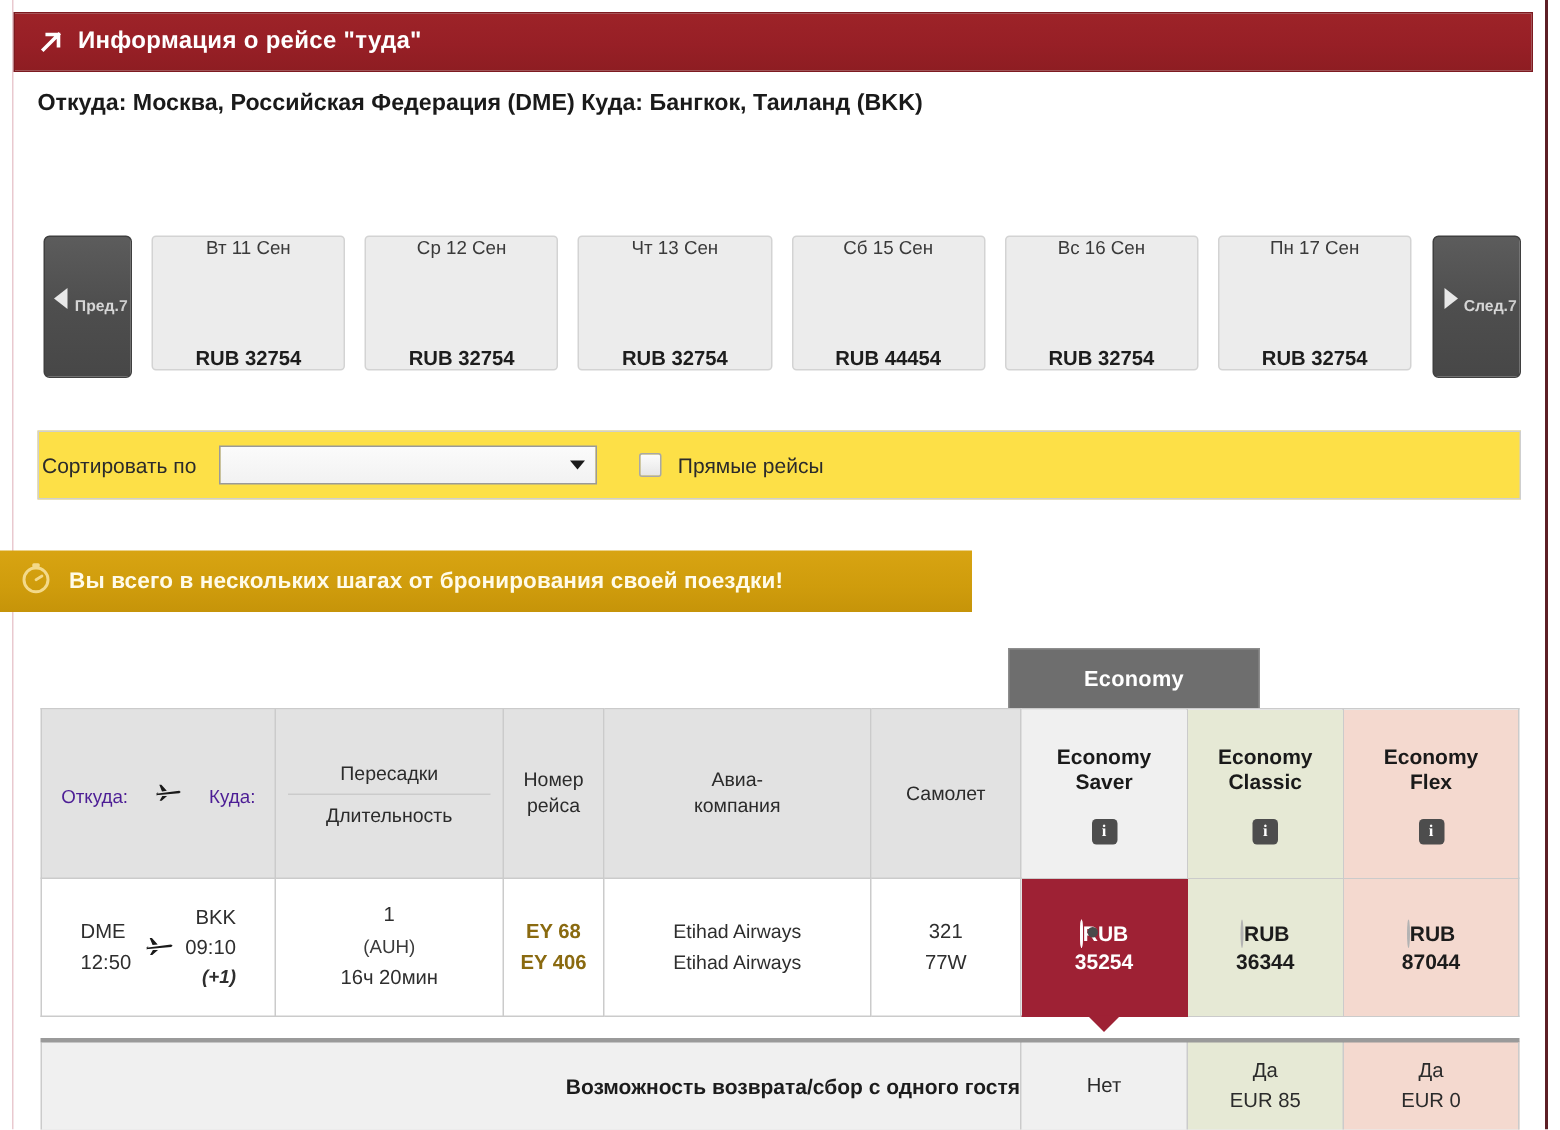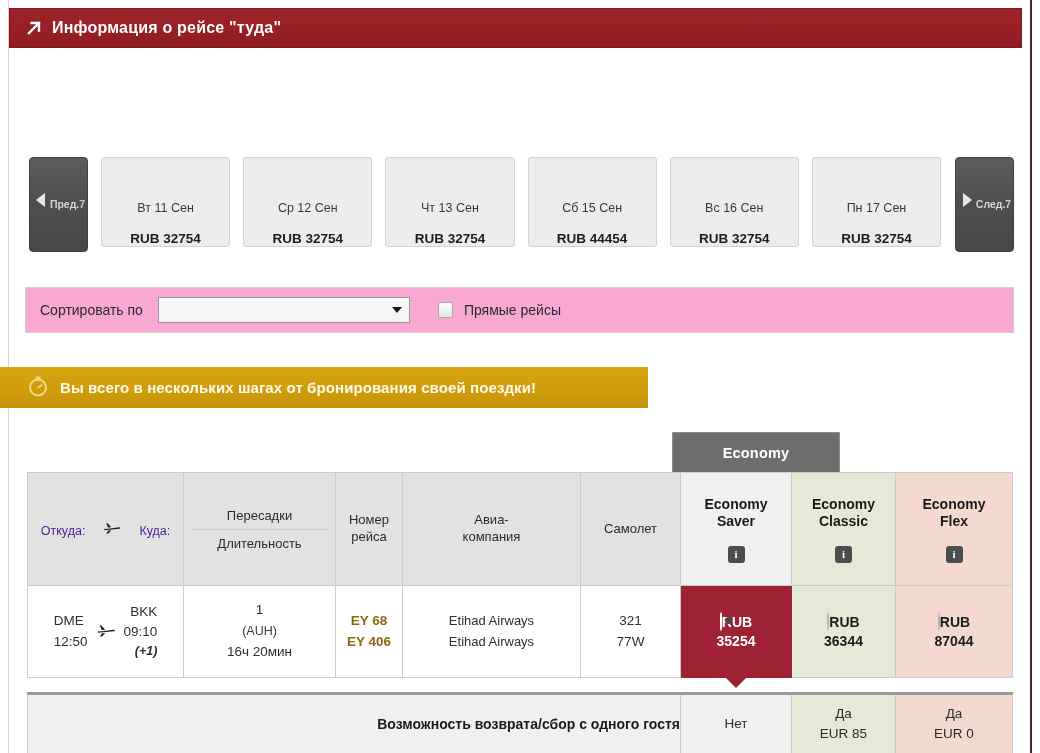--- a/index.html
+++ b/index.html
@@ -103,21 +103,21 @@
     flex: 1 1 auto;
     padding-left: 13px;
   }
   .day {
     flex: 1 1 0;
     height: 90px;
     background: #ececec;
     border: 1px solid #d3d3d3;
     border-radius: 3px;
     display: flex; flex-direction: column;
-    align-items: center; justify-content: flex-end;
+    align-items: center; justify-content: space-between;
     gap: 16px;
     position: relative;
   }
   .day .dlabel { font-size: 12.5px; color: #3a3a3a; white-space: nowrap; }
   .day .dprice { font-size: 13.5px; font-weight: bold; color: #1d1d1d; white-space: nowrap; }
   .day.selected {
     background: #ffffff;
     border: 3px solid #8e2230;
     border-radius: 2px;
     height: 101px;
@@ -143,24 +143,24 @@
     border-left: 11px solid transparent;
     border-right: 11px solid transparent;
     border-top: 13px solid #ffffff;
   }
 
   
   .sortbar {
     position: absolute;
     left: 25px; top: 287px;
     width: 989px; height: 46px;
-    background: #f9a8d4;
+    background: #fde047;
     border: 1px solid #cfcfcf;
     display: flex; align-items: center;
-    padding-left: 14px;
+    padding-left: 2px;
   }
   .sortlabel { font-size: 14px; color: #2b2b2b; margin-right: 15px; white-space: nowrap; }
   .sortselect {
     width: 252px; height: 26px;
     background: linear-gradient(to bottom,#fbfbfb,#f2f2f2);
     border: 1px solid #9a9a9a;
     display: flex; align-items: center;
     justify-content: flex-end;
     padding-right: 7px;
     font-size: 12px;
@@ -182,21 +182,21 @@
   }
   .chklabel { font-size: 14px; color: #2b2b2b; white-space: nowrap; }
 
   
   .banner {
     position: absolute;
     left: 0px; top: 367px;
     width: 648px; height: 41px;
     background: linear-gradient(to bottom,#d8a412,#cf9c0c 60%,#c69409);
     display: flex; align-items: center;
-    padding-left: 26px;
+    padding-left: 12px;
     overflow: hidden;
   }
   .banner .bicon { margin-right: 10px; display:block; flex:0 0 auto; }
   .banner-text {
     color: #fffbe8;
     font-size: 15px;
     font-weight: bold;
     white-space: nowrap;
     letter-spacing: .1px;
   }
@@ -390,20 +390,21 @@
 <div class="hdr">
   <span class="arrow-ne">
     <svg width="20" height="20" viewBox="0 0 20 20">
       <path d="M5 15 L15 5 M7.5 5 L15 5 L15 12.5" stroke="#ffffff" stroke-width="2.4" fill="none" stroke-linecap="square"></path>
     </svg>
   </span>
   <span class="hdr-title">Информация о рейсе "туда"</span>
 </div>
 
 <div class="intro">
+  <div class="route">Откуда: Москва, Российская Федерация (DME) Куда: Бангкок, Таиланд (BKK)</div>
 </div>
 
 <div class="datestrip">
   <div class="navbtn">
     <span class="tri">
       <svg width="18" height="18" viewBox="0 0 18 18">
           <path d="M13 2 L4 9 L13 16 Z" fill="#e8e8e8"></path>
         </svg>
     </span>
     <span class="nlabel">Пред.</span>

